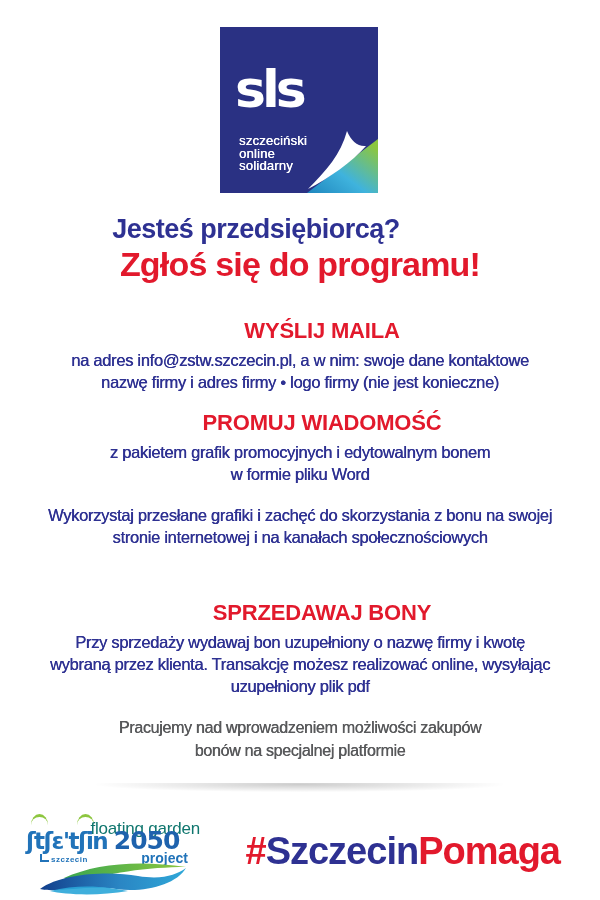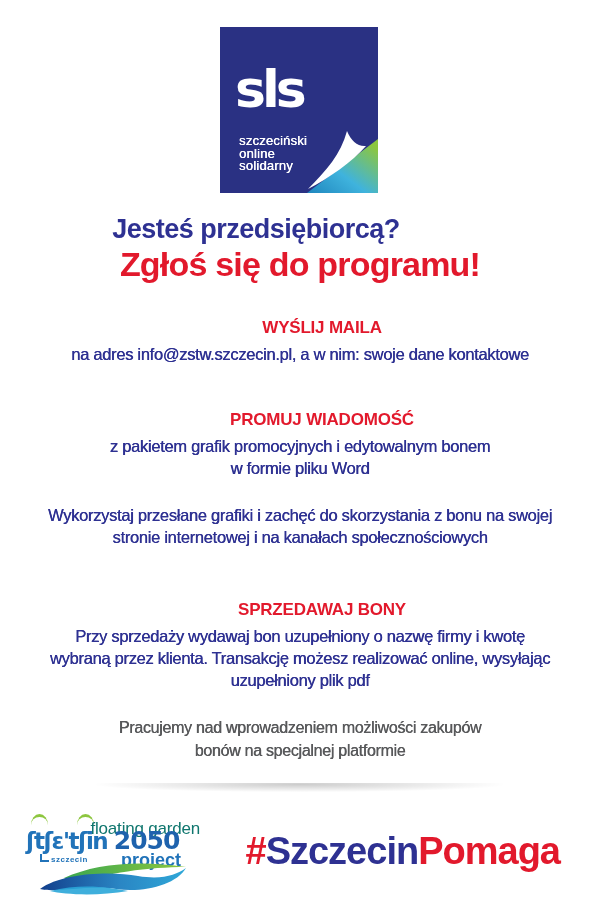--- a/index.html
+++ b/index.html
@@ -33,21 +33,21 @@
     color:#2e3192;font-weight:bold;font-size:27px;letter-spacing:-0.5px;
   }
   .headline-cta{
     position:absolute;left:0;top:245px;width:600px;text-align:center;
     color:#e2192c;font-weight:bold;font-size:34px;letter-spacing:-0.8px;
   }
 
   
   .step{position:absolute;left:0;width:600px;text-align:center;}
   .step h3{
-    margin:0 0 5px 0;font-size:17px;font-weight:bold;color:#e2192c;letter-spacing:-0.2px;padding-left:44px;
+    margin:0 0 5px 0;font-size:22px;font-weight:bold;color:#e2192c;letter-spacing:-0.2px;padding-left:44px;
   }
   .step p{
     margin:0;font-size:16.5px;line-height:22px;color:#2e3192;letter-spacing:-0.3px;
     text-shadow:0.35px 0 currentColor;
   }
   .step p span{display:block;}
   .step-1{top:318px;}
   .step-2{top:410px;}
   .step-3{top:504px;}
   .step-4{top:600px;}
@@ -76,21 +76,21 @@
   .arc-2{left:53px;}
   .floating-garden{
     position:absolute;right:0;top:7px;color:#0f766e;font-size:17px;letter-spacing:-0.2px;
   }
   .phonetic{
     position:absolute;left:2px;top:14px;color:#2173b9;white-space:nowrap;
     font-family:"DejaVu Sans",sans-serif;font-size:23px;letter-spacing:-1.5px;font-weight:bold;text-align:center;
   }
   .phonetic .year{font-size:25px;letter-spacing:-1px;color:#1e62ad;}
   .project-label{
-    position:absolute;right:19px;top:38px;color:#2173b9;font-size:18px;font-weight:bold;
+    position:absolute;right:12px;top:38px;color:#2173b9;font-size:14px;font-weight:bold;
   }
   .city-small{
     position:absolute;left:16px;top:42px;color:#2173b9;font-size:8px;font-weight:bold;letter-spacing:0.5px;
   }
   .city-small .bracket{
     display:inline-block;width:7px;height:6px;margin-right:2px;
     border-left:2px solid #2173b9;border-bottom:2px solid #2173b9;
   }
   .swirl{position:absolute;left:14px;top:48px;width:152px;height:38px;}
 
@@ -127,20 +127,21 @@
     </svg>
   </div>
 
   <div class="headline-q">Jesteś przedsiębiorcą?</div>
   <div class="headline-cta">Zgłoś się do programu!</div>
 
   <div class="step step-1">
     <h3>WYŚLIJ MAILA</h3>
     <p>
       <span>na adres info@zstw.szczecin.pl, a w nim: swoje dane kontaktowe</span>
+      <span>nazwę firmy i adres firmy • logo firmy (nie jest konieczne)</span>
     </p>
   </div>
 
   <div class="step step-2">
     <h3>PROMUJ WIADOMOŚĆ</h3>
     <p>
       <span>z pakietem grafik promocyjnych i edytowalnym bonem</span>
       <span>w formie pliku Word</span>
     </p>
   </div>

